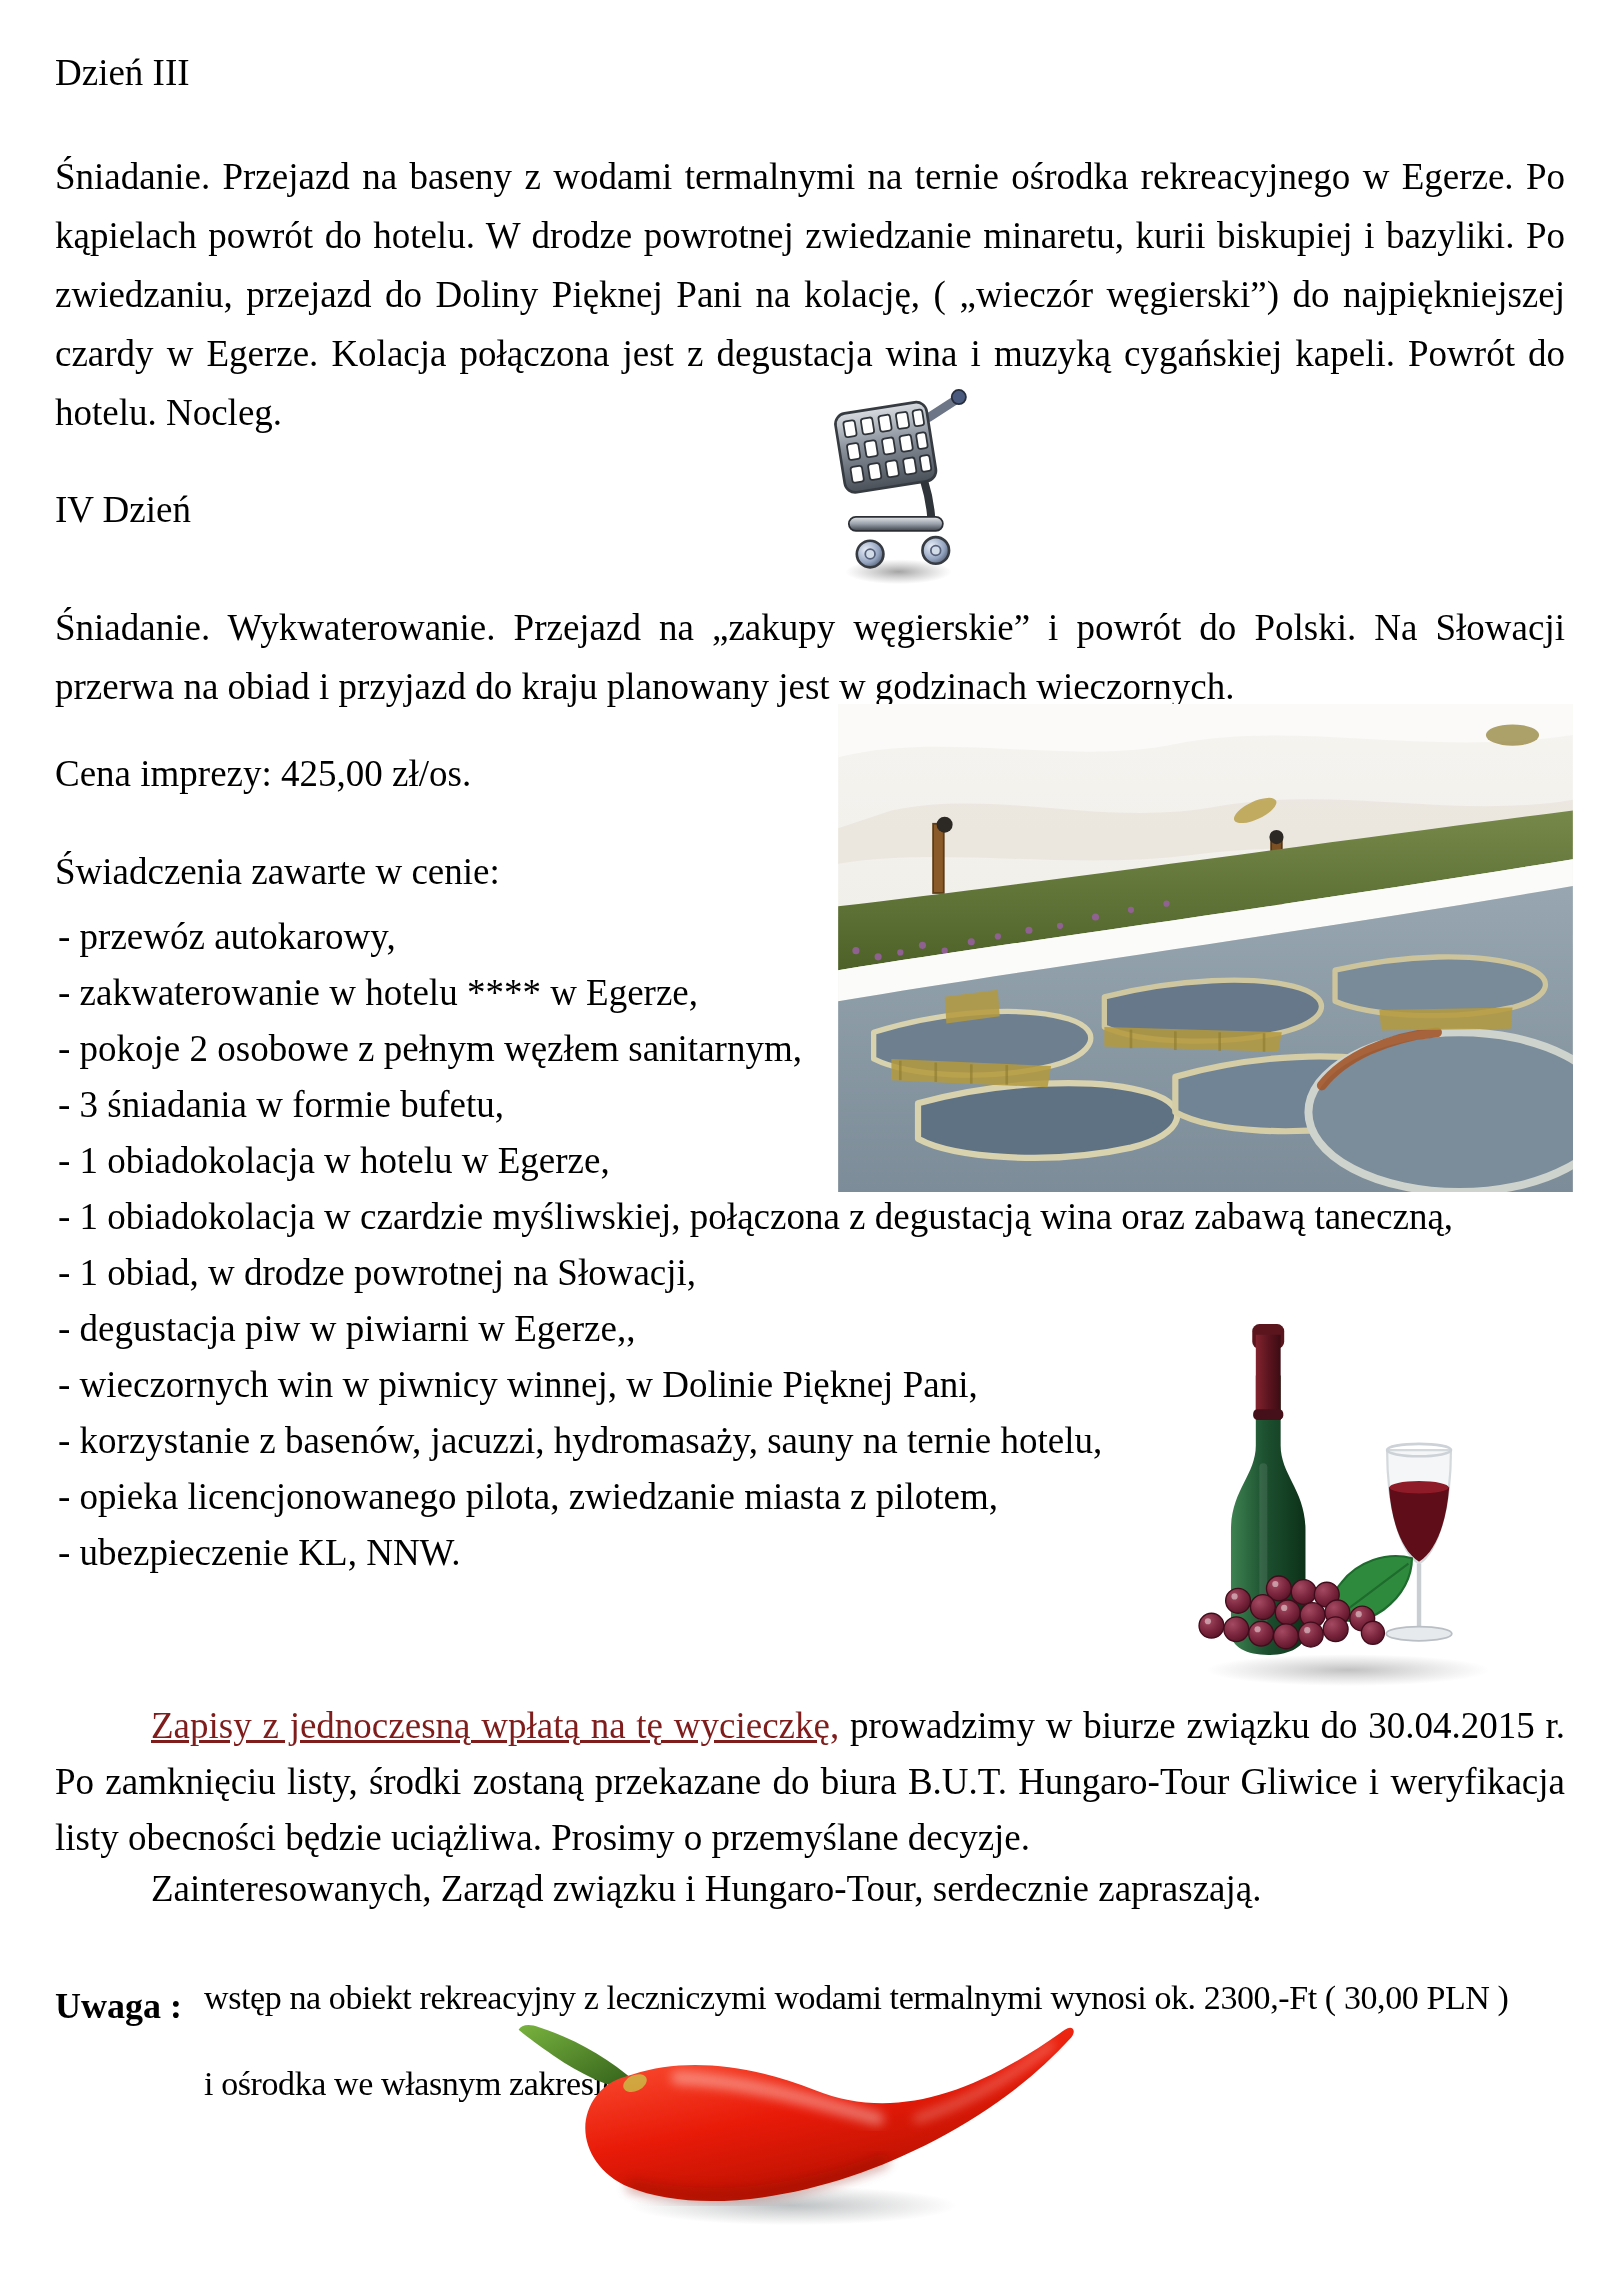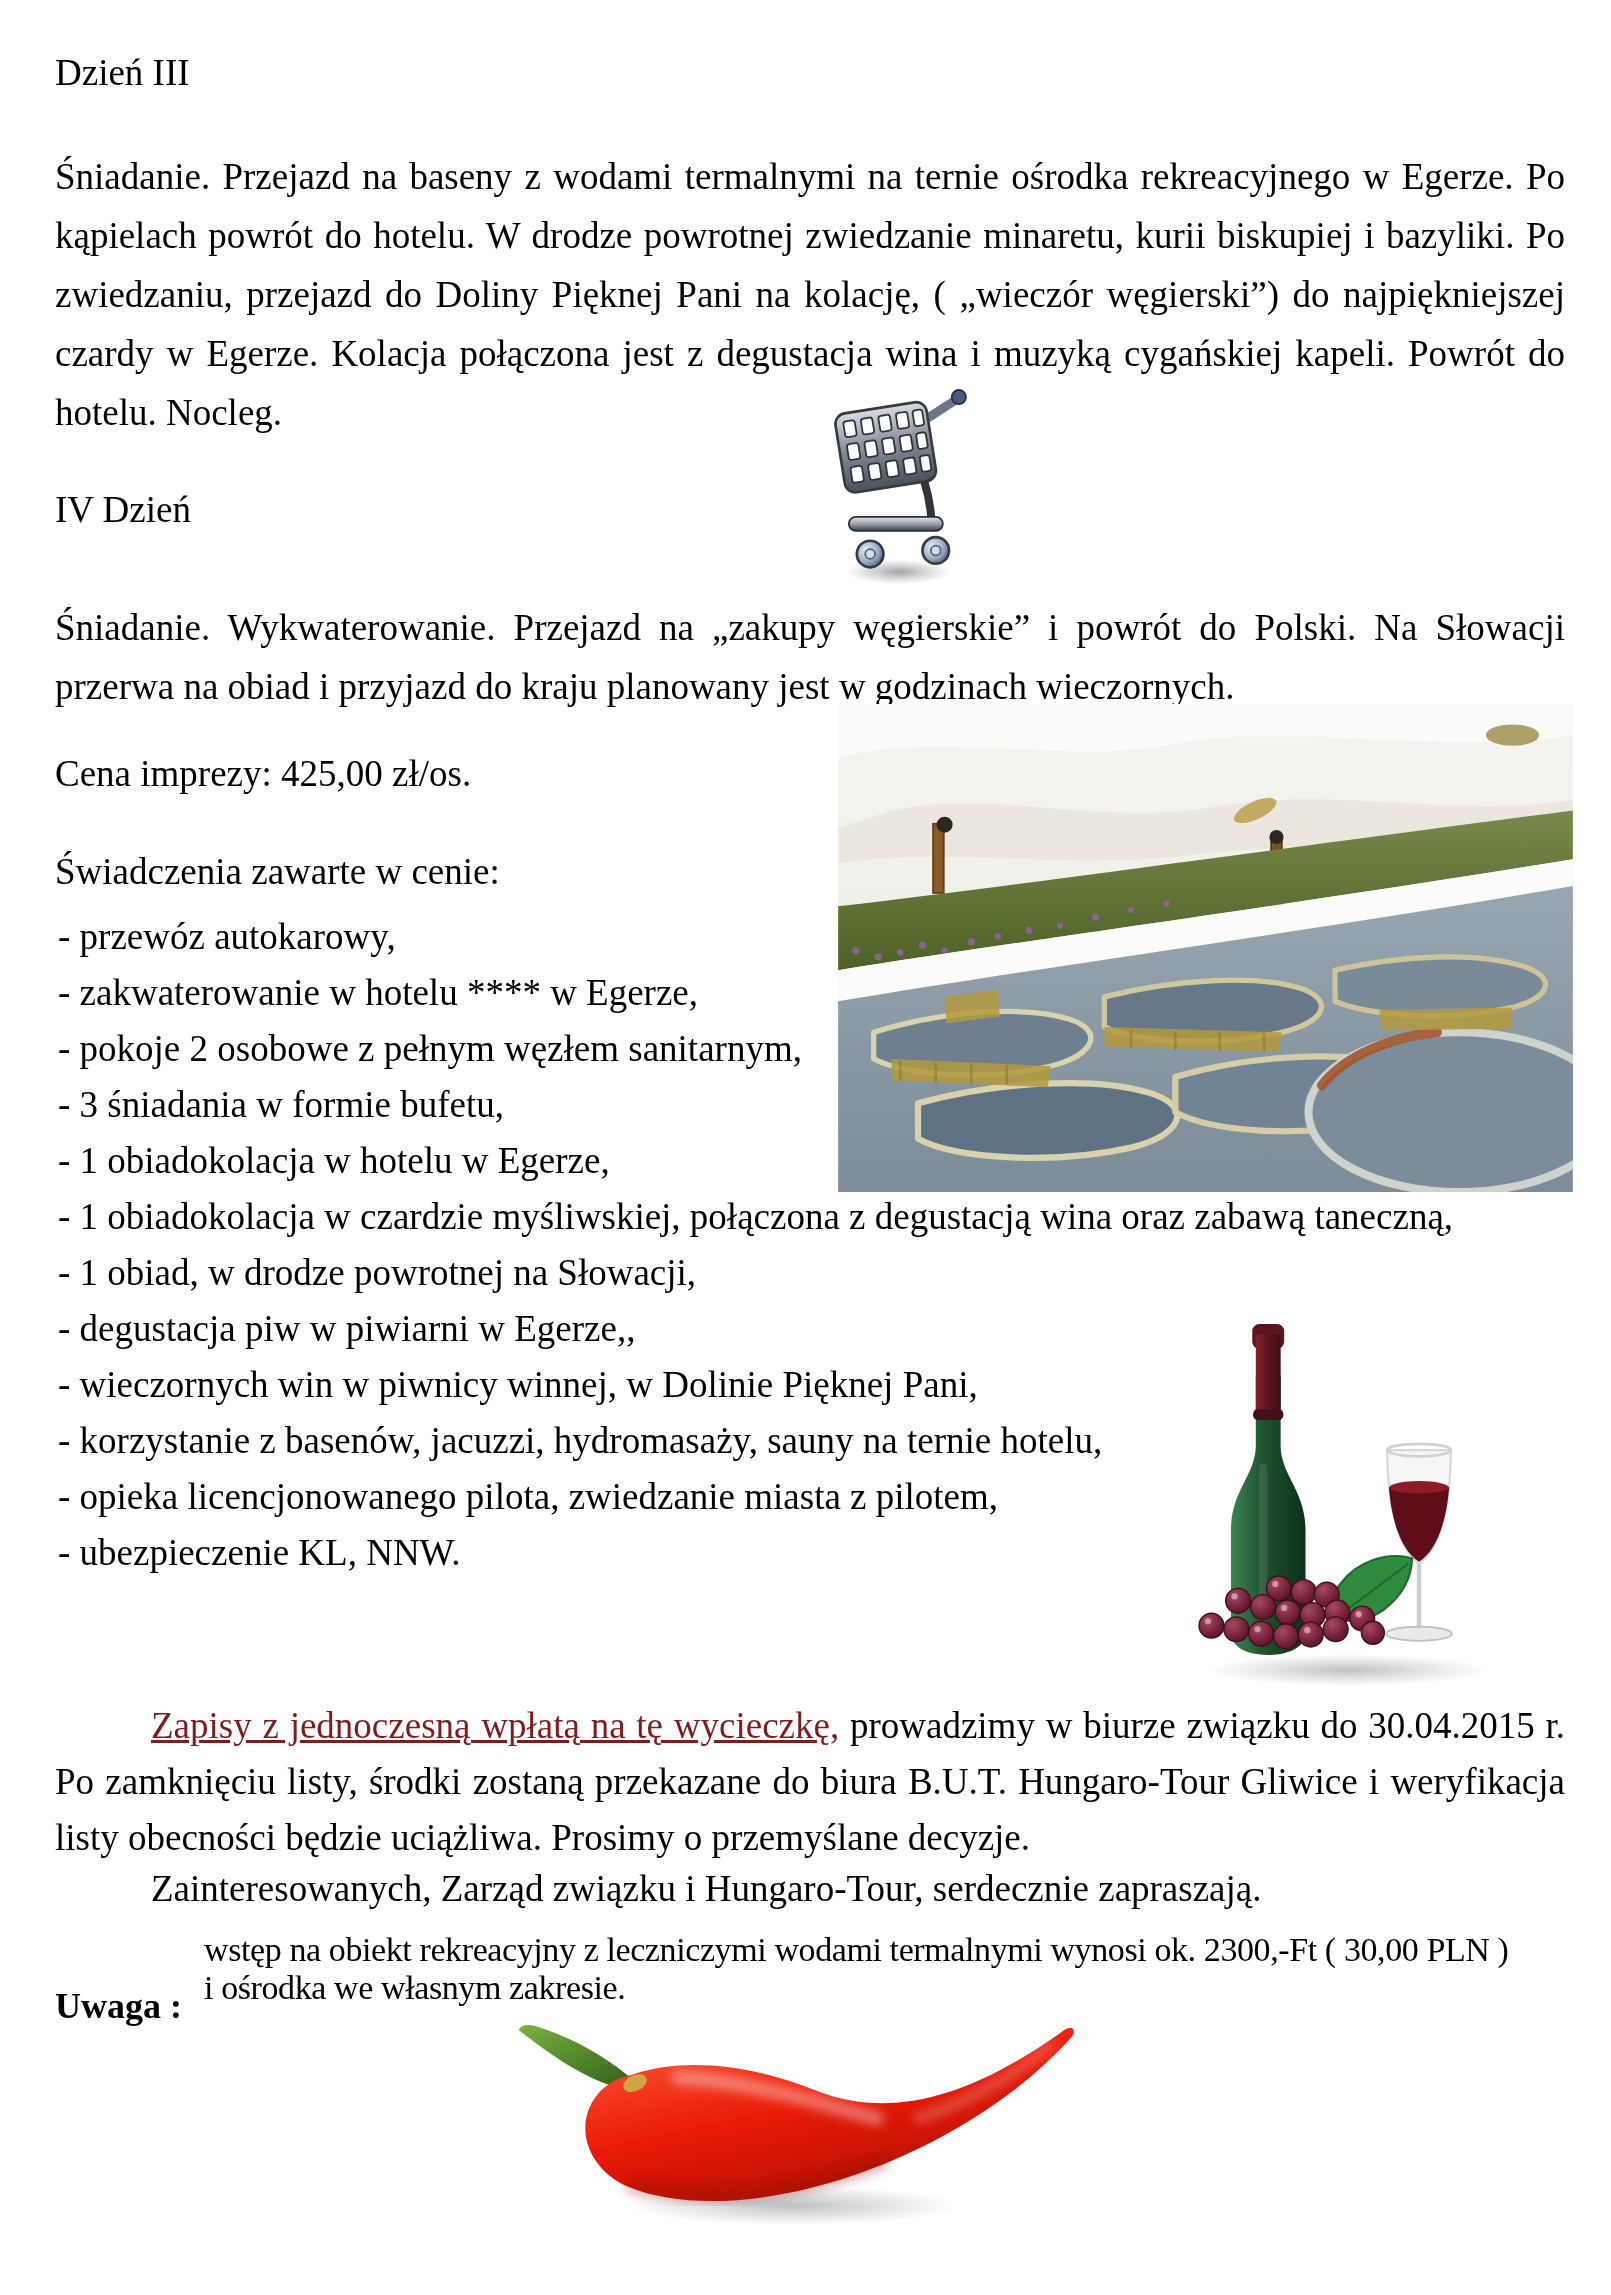--- a/index.html
+++ b/index.html
@@ -13,21 +13,21 @@
   .h{font-size:37px;line-height:44px;white-space:nowrap;}
   .para{font-size:37px;line-height:59px;text-align:justify;width:1510px;}
   .plain{font-size:37px;line-height:44px;white-space:nowrap;}
   .list{font-size:37px;line-height:56px;width:1510px;}
   .list > div{min-height:56px;}
   .signup{font-size:37px;line-height:56px;text-align:justify;width:1510px;text-indent:96px;}
   .red{color:#7f1d1d;text-decoration:underline;}
   .invite{font-size:37px;line-height:44px;text-indent:96px;width:1510px;white-space:nowrap;}
   .note-label{font-size:36px;font-weight:bold;white-space:nowrap;}
   .note-text{font-size:34px;line-height:38px;letter-spacing:-0.4px;}
-  .note-text div{white-space:nowrap;}
+  .note-text div{white-space:nowrap;margin-top:48px;}
   svg{display:block;}
 </style>
 </head>
 <body>
 
 <div class="abs h" style="left:55px;top:51px;">Dzień III</div>
 
 <div class="abs para" style="left:55px;top:147px;">Śniadanie. Przejazd na baseny z wodami termalnymi na ternie ośrodka rekreacyjnego w Egerze. Po kąpielach powrót do hotelu. W drodze powrotnej zwiedzanie minaretu, kurii biskupiej i bazyliki. Po zwiedzaniu, przejazd do Doliny Pięknej Pani na kolację, ( „wieczór węgierski”) do najpiękniejszej czardy w Egerze. Kolacja połączona jest z degustacja wina i muzyką cygańskiej kapeli. Powrót do hotelu. Nocleg.</div>
 
 <div class="abs" style="left:824px;top:387px;">

